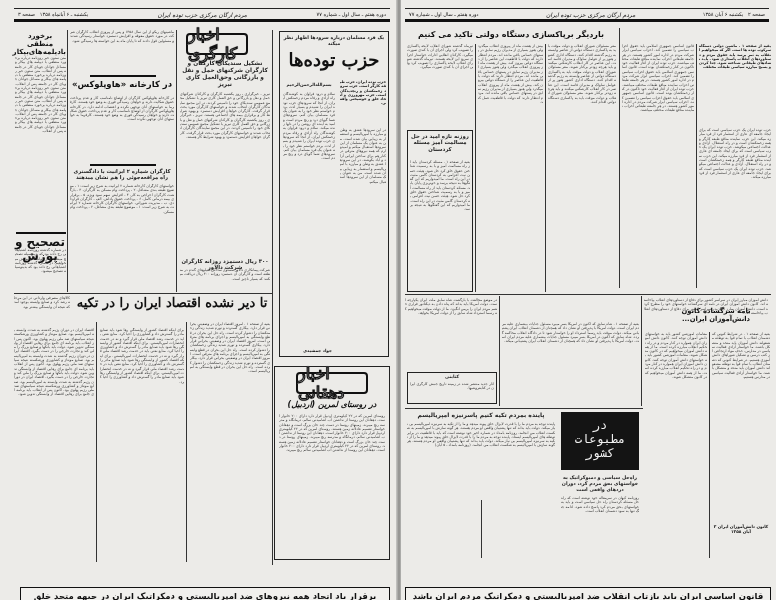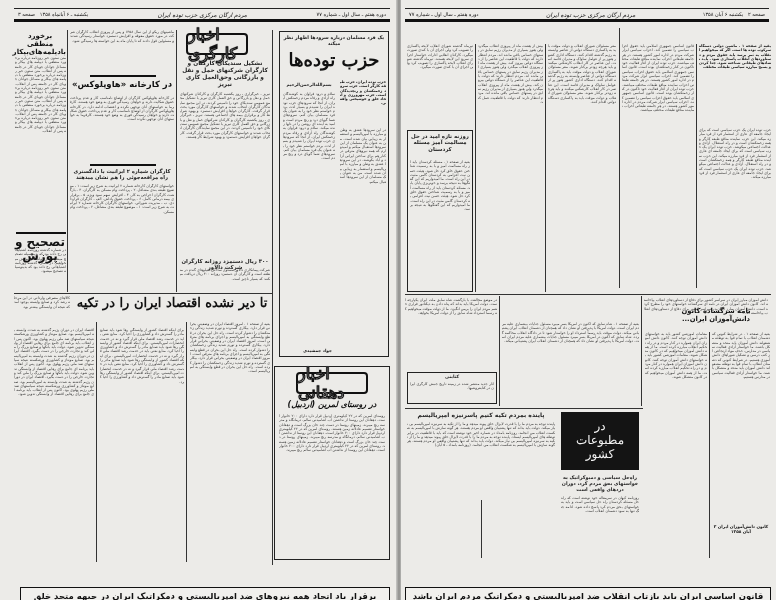--- a/index.html
+++ b/index.html
@@ -21,21 +21,21 @@
   .hrule { position: absolute; height: 1px; background: #333; }
   .box { position: absolute; border: 1px solid #222; }
 
   .txt { position: absolute; direction: rtl; text-align: justify; font-size: 3.6px; line-height: 4.3px; color: #333; overflow: hidden; word-break: break-all; }
   .txt::before { content: attr(data-filler); }
   .headline { position: absolute; direction: rtl; text-align: center; font-weight: bold; color: #111; line-height: 1.15; }
   .sub { position: absolute; direction: rtl; text-align: center; font-weight: bold; color: #222; line-height: 1.2; }
   .logo-box { position: absolute; border: 2px solid #111; border-radius: 4px; display: flex; align-items: center; justify-content: center;
      font-family: "DejaVu Serif", serif; font-weight: bold; font-size: 16px; color: #fff; -webkit-text-stroke: 0.6px #111; text-shadow: 0 0 1px #111; }
   .black-box { position: absolute; background: #141414; color: #f2f2f2; display: flex; flex-direction: column; align-items: center; justify-content: center;
-     font-family: Liberation Serif, serif; font-size: 12px; line-height: 1.15; direction: rtl; }
+     font-family: Liberation Mono, monospace; font-size: 12px; line-height: 1.15; direction: rtl; }
   .slogan { position: absolute; top: 563px; height: 17px; border: 1px solid #111; display: flex; align-items: center; justify-content: center;
      font-weight: bold; font-size: 8.5px; direction: rtl; background: #f1f0ed; margin-top: 24px; }
   .sig { position: absolute; direction: rtl; font-size: 4.2px; font-weight: bold; color: #111; }
 </style>
 </head>
 <body>
 
 <div class="spread">
 
   <div class="page left">
@@ -109,20 +109,21 @@
       <span class="brand">مردم ارگان مرکزی حزب توده ایران</span>
       <span>دوره هفتم ـ سال اول ـ شماره ۷۷</span>
     </div>
 
     <div class="col-rule" style="left:218px;top:28px;height:260px;"></div>
     <div class="col-rule" style="left:295px;top:44px;height:244px;"></div>
     <div class="txt" style="left:298px;top:44px;width:72px;height:80px;font-weight:bold;color:#111;" data-filler="بقیه از صفحه ۱ . ماشین دولتی دستگاه سرکوب توده ها است. اگر که میخواهیم انقلاب به ثمر برسد باید حقوق مردم و دستاوردهای انقلاب پاسداری شود. باید تضادهای طبقاتی شناخته شود. جدا کردن و بسیج مبارزه سیاسی طبقات مختلف."></div>
     <div class="txt" style="left:298px;top:128px;width:72px;height:160px;" data-filler="حزب توده ایران یک حزب سیاسی است که برای ایجاد جامعه ای عاری از استثمار فرد از فرد مبارزه میکند. این حزب نماینده منافع طبقه کارگر و همه زحمتکشان است و در راه استقلال، آزادی و عدالت اجتماعی میکوشد. حزب توده ایران یک حزب سیاسی است که برای ایجاد جامعه ای عاری از استثمار فرد از فرد مبارزه میکند. این حزب نماینده منافع طبقه کارگر و همه زحمتکشان است و در راه استقلال، آزادی و عدالت اجتماعی میکوشد. حزب توده ایران یک حزب سیاسی است که برای ایجاد جامعه ای عاری از استثمار فرد از فرد مبارزه میکند."></div>
     <div class="txt" style="left:221px;top:44px;width:72px;height:244px;" data-filler="قانون اساسی جمهوری اسلامی باید حقوق احزاب سیاسی را تضمین کند. احزاب سیاسی ابزار شرکت مردم در اداره امور کشور هستند. در هر جامعه طبقاتی احزاب نماینده منافع طبقات مختلف میباشند. حزب توده ایران از آغاز فعالیت خود تاکنون در کنار زحمتکشان بوده است. قانون اساسی جمهوری اسلامی باید حقوق احزاب سیاسی را تضمین کند. احزاب سیاسی ابزار شرکت مردم در اداره امور کشور هستند. در هر جامعه طبقاتی احزاب نماینده منافع طبقات مختلف میباشند. حزب توده ایران از آغاز فعالیت خود تاکنون در کنار زحمتکشان بوده است. قانون اساسی جمهوری اسلامی باید حقوق احزاب سیاسی را تضمین کند. احزاب سیاسی ابزار شرکت مردم در اداره امور کشور هستند. در هر جامعه طبقاتی احزاب نماینده منافع طبقات مختلف میباشند."></div>
 
+    <div class="headline" style="left:6px;top:30px;width:208px;font-size:8px;">باردیگر برپاکسازی دستگاه دولتی تاکید می کنیم</div>
     <div class="col-rule" style="left:74px;top:44px;height:248px;"></div>
     <div class="col-rule" style="left:144px;top:44px;height:248px;"></div>
     <div class="txt" style="left:147px;top:44px;width:68px;height:248px;" data-filler="مقر مسئولان شورای انقلاب و دولت موقت باید به پاکسازی دستگاه دولتی از عناصر وابسته به رژیم گذشته اقدام کنند. دستگاه اداری کشور هنوز پر از عوامل ساواک و مدیران فاسد است. این عناصر در کار انقلاب کارشکنی میکنند و باید هرچه زودتر برکنار شوند. مقر مسئولان شورای انقلاب و دولت موقت باید به پاکسازی دستگاه دولتی از عناصر وابسته به رژیم گذشته اقدام کنند. دستگاه اداری کشور هنوز پر از عوامل ساواک و مدیران فاسد است. این عناصر در کار انقلاب کارشکنی میکنند و باید هرچه زودتر برکنار شوند. مقر مسئولان شورای انقلاب و دولت موقت باید به پاکسازی دستگاه دولتی اقدام کنند."></div>
     <div class="txt" style="left:77px;top:44px;width:65px;height:248px;" data-filler="بیش از هشت ماه از پیروزی انقلاب میگذرد ولی هنوز بسیاری از مدیران رژیم سابق در پستهای حساس باقی مانده اند. مردم انتظار دارند که دولت با قاطعیت این عناصر را از دستگاه دولتی بیرون کند. بیش از هشت ماه از پیروزی انقلاب میگذرد ولی هنوز بسیاری از مدیران رژیم سابق در پستهای حساس باقی مانده اند. مردم انتظار دارند که دولت با قاطعیت این عناصر را از دستگاه دولتی بیرون کند. بیش از هشت ماه از پیروزی انقلاب میگذرد ولی هنوز بسیاری از مدیران رژیم سابق در پستهای حساس باقی مانده اند. مردم انتظار دارند که دولت با قاطعیت عمل کند."></div>
     <div class="txt" style="left:6px;top:44px;width:66px;height:84px;" data-filler="تیرماه گذشته شورای انقلاب لایحه پاکسازی را تصویب کرد ولی اجرای آن با کندی صورت میگیرد. کارکنان انقلابی ادارات خواستار اجرای سریع این لایحه هستند. تیرماه گذشته شورای انقلاب لایحه پاکسازی را تصویب کرد ولی اجرای آن با کندی صورت میگیرد."></div>
 
     <div class="box" style="left:6px;top:130px;width:66px;height:162px;"></div>
     <div class="sub" style="left:9px;top:133px;width:60px;font-size:5.4px;">روزنه تازه امید در حل مسالمت آمیز مسئله کردستان</div>
     <div class="txt" style="left:9px;top:160px;width:60px;height:128px;" data-filler="بقیه از صفحه ۱ . مسئله کردستان باید از راه مسالمت آمیز و با به رسمیت شناختن حقوق خلق کرد حل شود. هیئت حسن نیت اعزامی به کردستان گامی مثبت در این راه است. ما امیدواریم که این گفتگوها به نتیجه برسد و خونریزی پایان یابد. مسئله کردستان باید از راه مسالمت آمیز و با به رسمیت شناختن حقوق خلق کرد حل شود. هیئت حسن نیت اعزامی به کردستان گامی مثبت در این راه است. ما امیدواریم که این گفتگوها به نتیجه برسد."></div>
 

